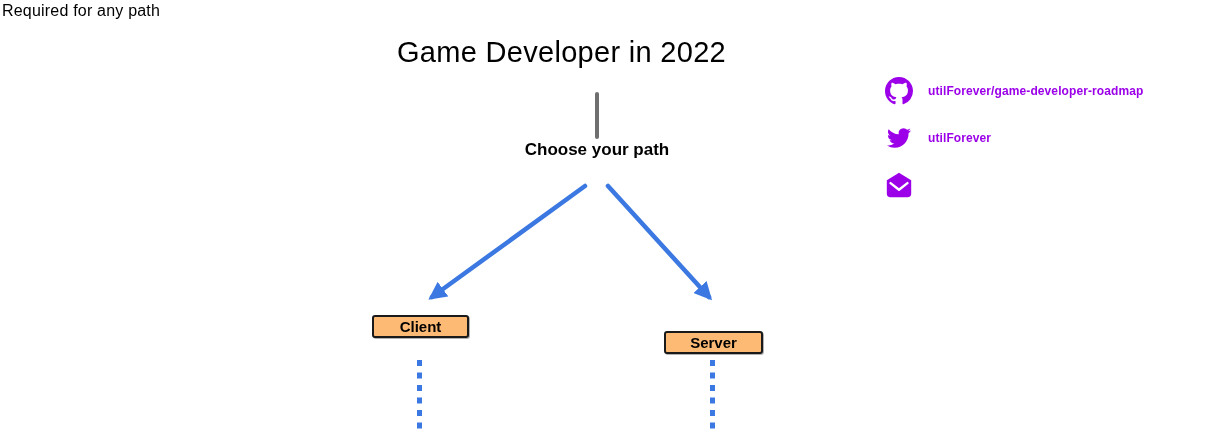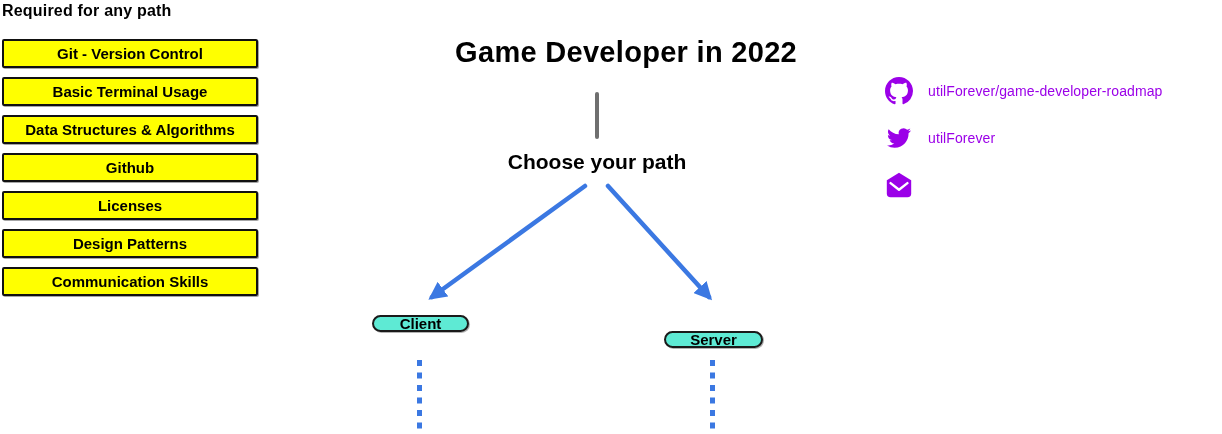--- a/index.html
+++ b/index.html
@@ -12,21 +12,21 @@
     font-family: "Liberation Sans", sans-serif;
     color: #000000;
   }
 
   
   .req-heading {
     position: absolute;
     left: 2px;
     top: 2px;
     font-size: 16px;
-    font-weight: 700;
+    font-weight: 400;
     letter-spacing: 0.2px;
   }
   .req-list {
     position: absolute;
     left: 2px;
     top: 39px;
     width: 256px;
     display: flex;
     flex-direction: column;
     gap: 9px;
@@ -45,56 +45,56 @@
     font-weight: 700;
     box-shadow: 1px 1px 0 rgba(0,0,0,0.35);
   }
 
   
   .diagram-title {
     position: absolute;
     left: 397px;
     top: 36px;
     width: 400px;
-    text-align: right;
+    text-align: left;
     font-size: 29px;
-    font-weight: 700;
+    font-weight: 400;
     letter-spacing: 0.3px;
   }
   .v-line {
     position: absolute;
     left: 595px;
     top: 92px;
     width: 4px;
     height: 47px;
     background: #6F6F6F;
     border-radius: 2px;
   }
   .choose-label {
     position: absolute;
     left: 497px;
-    top: 150px;
+    top: 140px;
     width: 200px;
     text-align: center;
-    font-size: 21px;
+    font-size: 17px;
     font-weight: 700;
   }
   .overlay-svg {
     position: absolute;
     left: 0;
     top: 0;
     pointer-events: none;
   }
   .path-node {
     position: absolute;
     box-sizing: border-box;
-    height: 17px;
-    background: #5eead4;
+    height: 23px;
+    background: #fdba74;
     border: 2.5px solid #1a1a1a;
-    border-radius: 14px;
+    border-radius: 3px;
     display: flex;
     align-items: center;
     justify-content: center;
     font-size: 15px;
     font-weight: 700;
     box-shadow: 1px 1px 0 rgba(0,0,0,0.3);
   }
   .node-client { left: 372px; top: 315px; width: 97px; }
   .node-server { left: 664px; top: 331px; width: 99px; }
 
@@ -116,42 +116,33 @@
   }
   .contact-icon {
     width: 30px;
     height: 30px;
     display: flex;
     align-items: center;
     justify-content: center;
     flex: 0 0 30px;
   }
   .contact-label {
-    font-size: 14px;
-    font-weight: 400;
+    font-size: 12px;
+    font-weight: 700;
     color: #9B00E8;
     letter-spacing: 0.1px;
     white-space: nowrap;
   }
 </style>
 </head>
 <body>
 
 <div id="canvas">
 
   <div class="req-heading">Required for any path</div>
-  <div class="req-list">
-    <div class="req-item">Git - Version Control</div>
-    <div class="req-item">Basic Terminal Usage</div>
-    <div class="req-item">Data Structures &amp; Algorithms</div>
-    <div class="req-item">Github</div>
-    <div class="req-item">Licenses</div>
-    <div class="req-item">Design Patterns</div>
-    <div class="req-item">Communication Skills</div>
-  </div>
 
   <div class="diagram-title">Game Developer in 2022</div>
   <div class="v-line"></div>
   <div class="choose-label">Choose your path</div>
 
   <svg class="overlay-svg" width="1222" height="434" viewBox="0 0 1222 434">
     <defs>
       <marker id="ah" viewBox="0 0 10 10" refX="7.5" refY="5" markerWidth="4" markerHeight="4" orient="auto-start-reverse">
         <path d="M0,0 L10,5 L0,10 z" fill="#3B78E2"></path>
       </marker>

